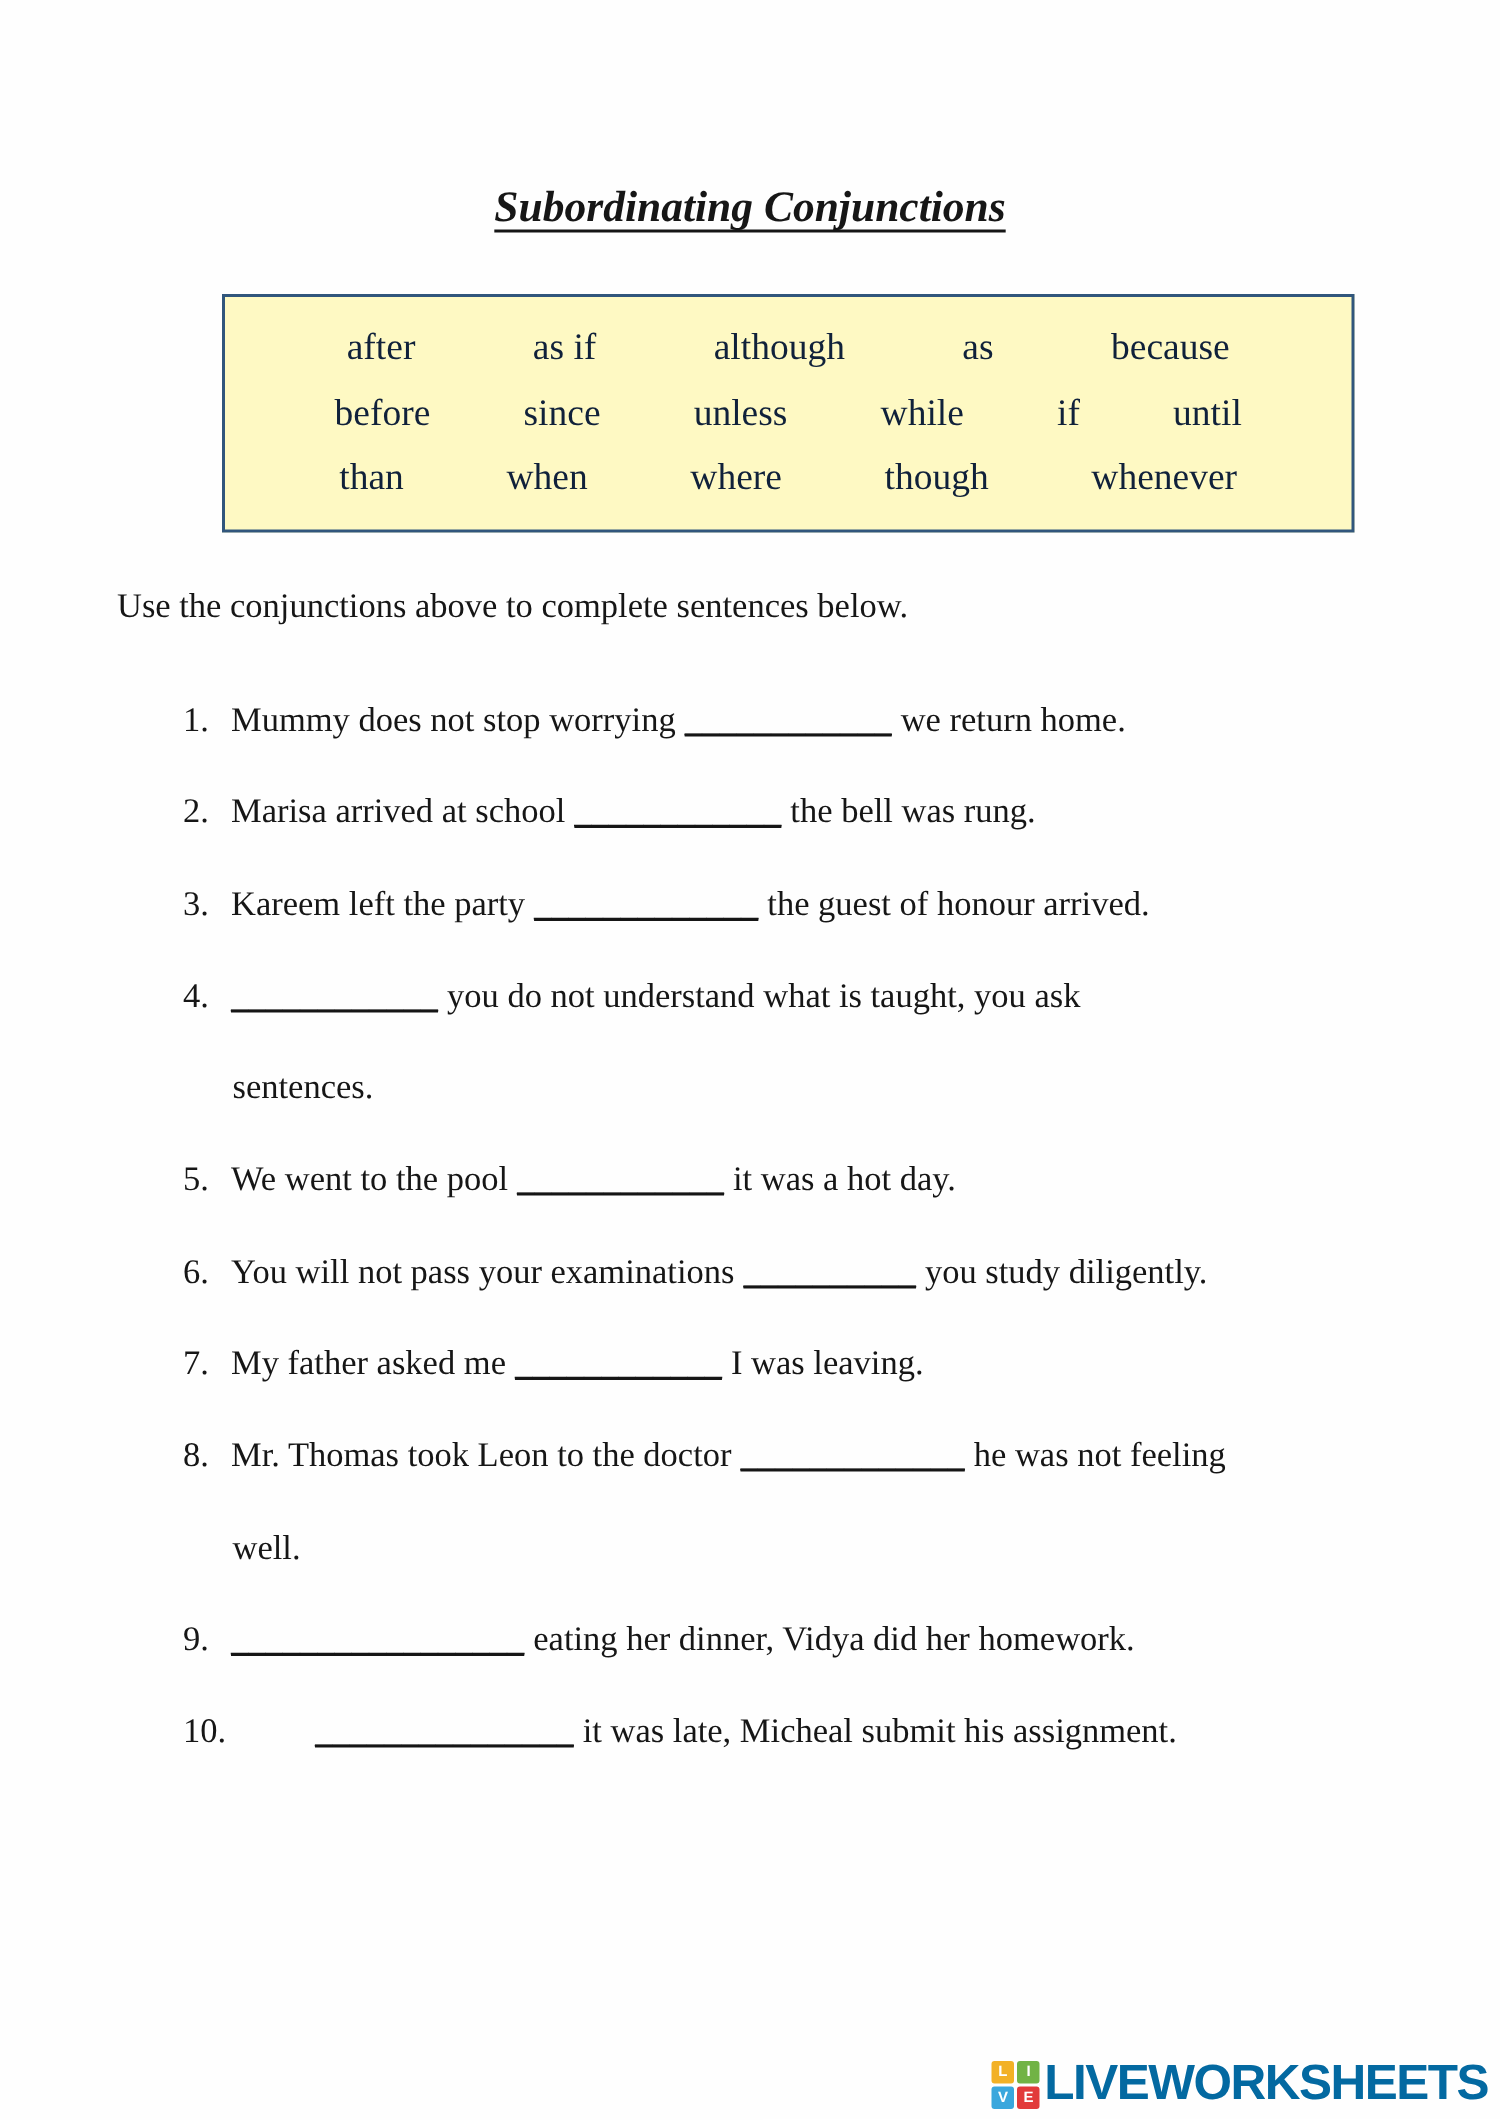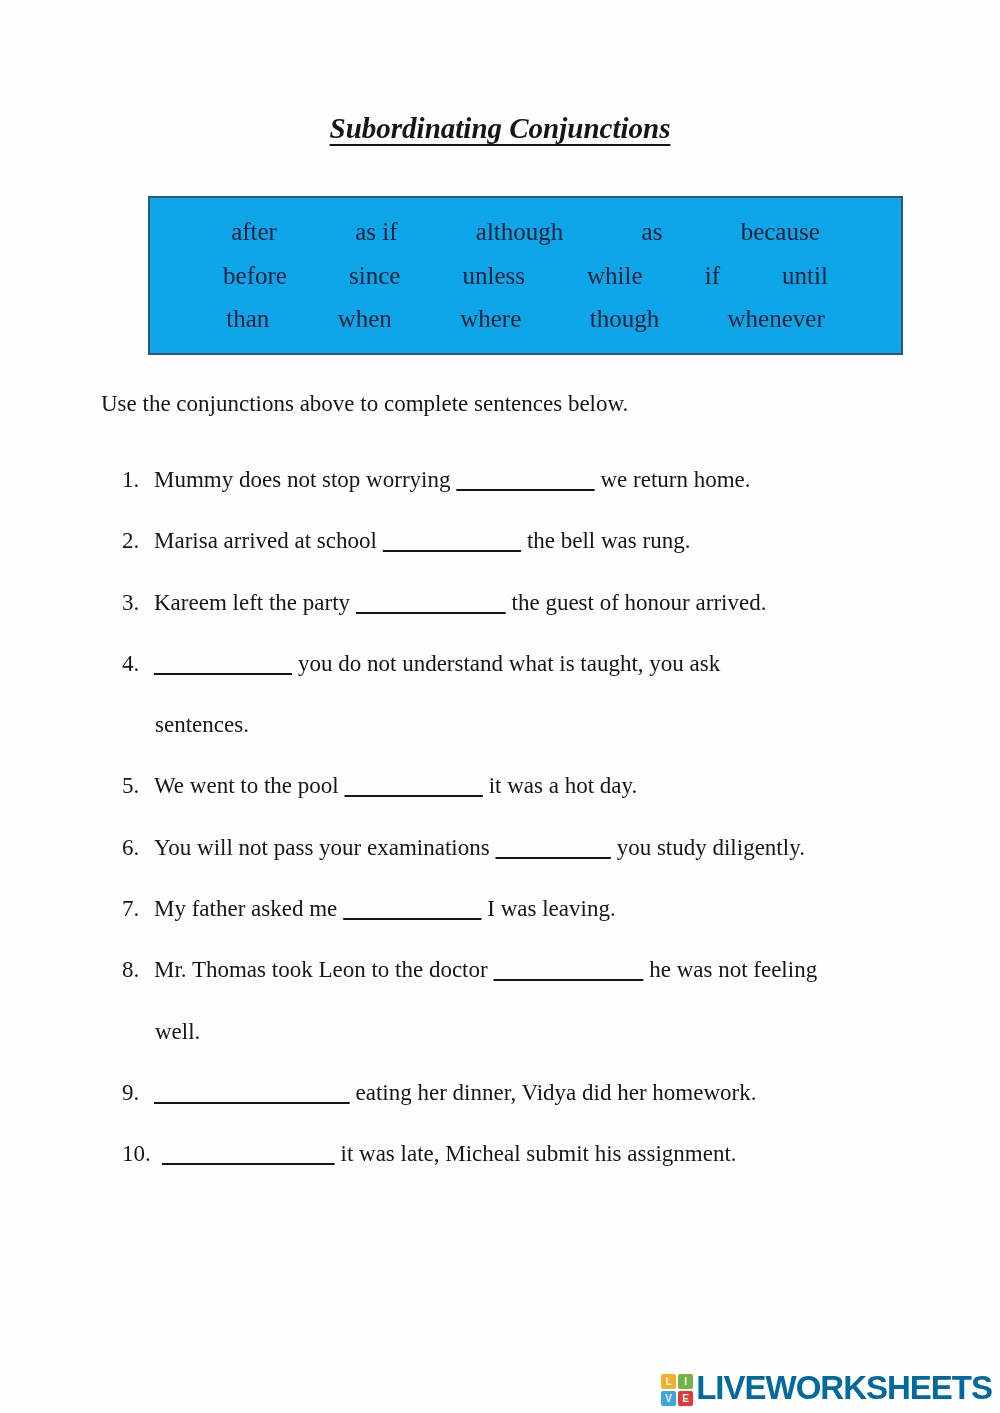--- a/index.html
+++ b/index.html
@@ -5,60 +5,60 @@
   html,body{margin:0;padding:0;background:#ffffff;}
   .page{
     position:relative;
     width:1000px;height:1413px;
     background:#fefefe;
     font-family:"Liberation Serif", serif;
     color:#161616;
     overflow:hidden;
   }
   .title{
-    position:absolute;top:112px;left:0;right:0;
+    position:absolute;top:122px;left:0;right:0;
     text-align:center;
     font-size:29px;font-weight:bold;font-style:italic;
   }
   .title .u{
     text-decoration:underline;
     text-decoration-thickness:2px;
     text-underline-offset:6px;
   }
   .word-bank{
     position:absolute;left:148px;top:196px;
     width:755px;height:159px;box-sizing:border-box;
-    background:#0ea5e9;
+    background:#fef9c3;
     border:2px solid #31567c;
     display:flex;flex-direction:column;justify-content:space-evenly;
     padding:4px 0;
   }
   .bank-row{
     display:flex;justify-content:space-around;align-items:baseline;
     padding:0 42px;
     font-size:25px;color:#10213a;
   }
   .instruction{
-    position:absolute;left:101px;top:391px;
+    position:absolute;left:78px;top:391px;
     font-size:23px;
     font-family:Liberation Serif, serif;
   }
   .sentences{
     position:absolute;left:122px;top:467px;right:40px;
   }
   .srow{
     height:61.3px;
     font-size:23px;line-height:1.15;
     display:flex;align-items:flex-start;
     gap:6px;
   }
   .srow span:empty{display:none;}
   .num{width:26px;flex:none;}
   .srow.tabbed .num{width:34px;}
-  .srow.tabbed .blank{}
+  .srow.tabbed .blank{margin-left:48px;}
   .cont{
     height:61.3px;
     font-size:23px;line-height:1.15;
     padding-left:33px;
   }
   .blank{white-space:nowrap;text-decoration:underline;}
   .footer{
     position:absolute;right:8px;bottom:6px;
     display:flex;align-items:center;gap:3px;
   }

